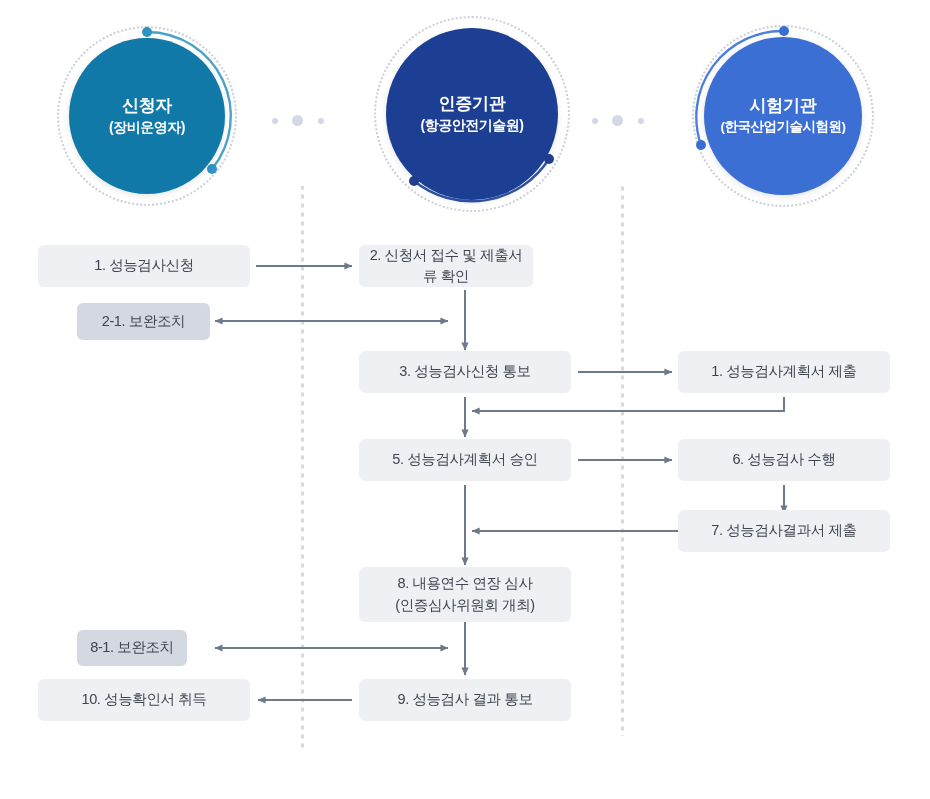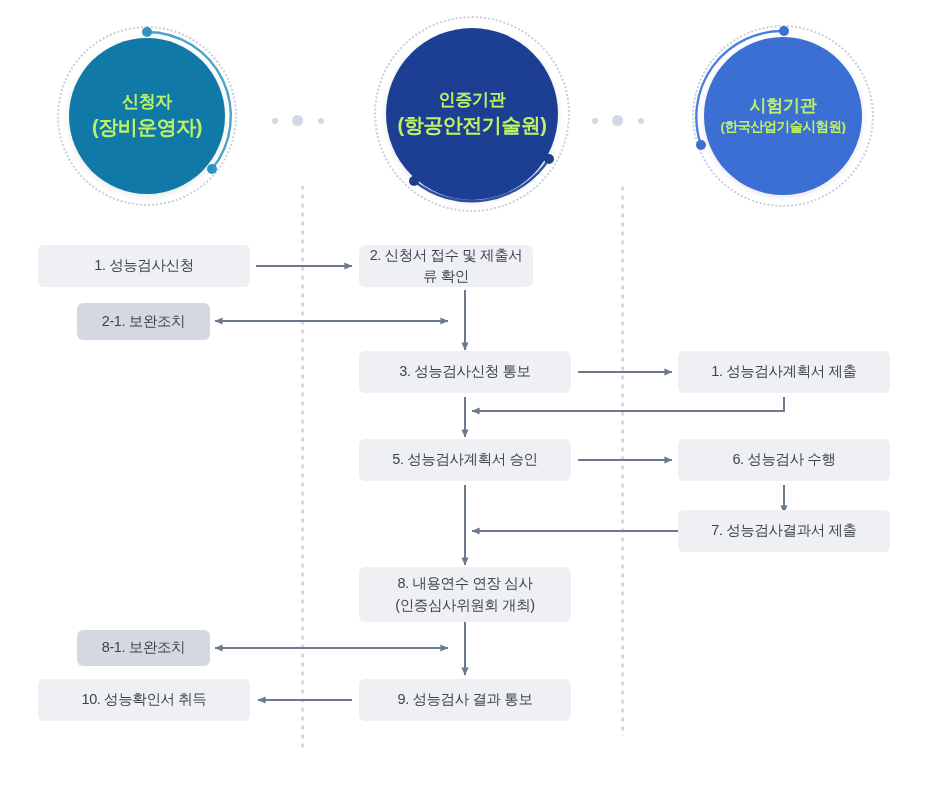--- a/index.html
+++ b/index.html
@@ -15,26 +15,26 @@
   .circle-wrap{position:absolute;}
   .circle-dotted{
     position:absolute;left:0;top:0;
     border-radius:50%;
     border:2px dotted #c9ced8;
     box-sizing:border-box;
   }
   .circle-core{
     position:absolute;border-radius:50%;
     display:flex;align-items:center;justify-content:center;
-    text-align:center;color:#bef264;font-weight:bold;
+    text-align:center;color:#ffffff;font-weight:bold;
     line-height:1.35;
     box-shadow:0 2px 6px rgba(0,0,0,.10);
   }
   .circle-core .l1{display:block;font-size:17px;letter-spacing:-.3px;}
-  .circle-core .l2{display:block;font-size:20px;letter-spacing:-.5px;}
+  .circle-core .l2{display:block;font-size:14px;letter-spacing:-.5px;}
   .arc-svg{position:absolute;left:0;top:0;overflow:visible;}
 
   
   .dot-sep{position:absolute;}
   .dot-sep i{position:absolute;border-radius:50%;background:#d2d8e6;display:block;}
 
   
   .lane{
     position:absolute;width:3px;
     background-image:linear-gradient(#d8d8dd 50%, rgba(255,255,255,0) 0%);
@@ -194,21 +194,21 @@
     <span>7. 성능검사결과서 제출</span>
   </div>
 
   <div class="box" style="left:359px;top:567px;width:212px;height:55px;">
     <span>
       <span class="two-line">8. 내용연수 연장 심사</span>
       <span class="two-line">(인증심사위원회 개최)</span>
     </span>
   </div>
 
-  <div class="box alt" style="left:77px;top:630px;width:133px;height:36px;">
+  <div class="box alt" style="left:77px;top:630px;width:110px;height:36px;">
     <span>8-1. 보완조치</span>
   </div>
 
   <div class="box" style="left:359px;top:679px;width:212px;height:42px;">
     <span>9. 성능검사 결과 통보</span>
   </div>
 
   <div class="box" style="left:38px;top:679px;width:212px;height:42px;">
     <span>10. 성능확인서 취득</span>
   </div>

